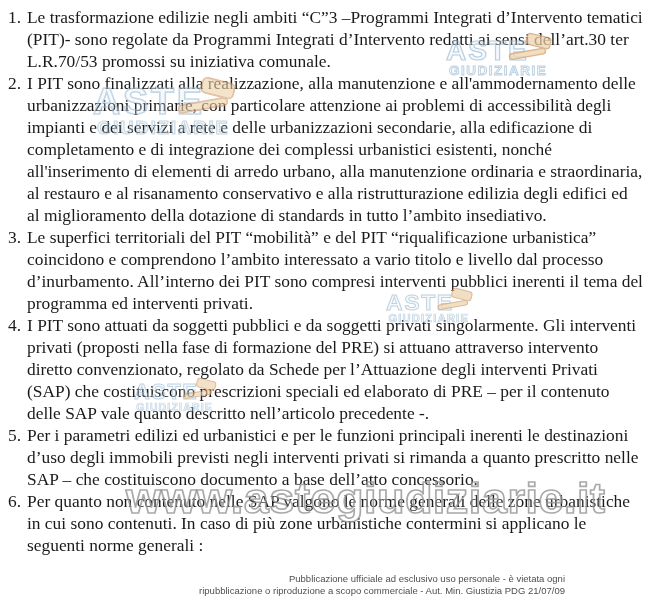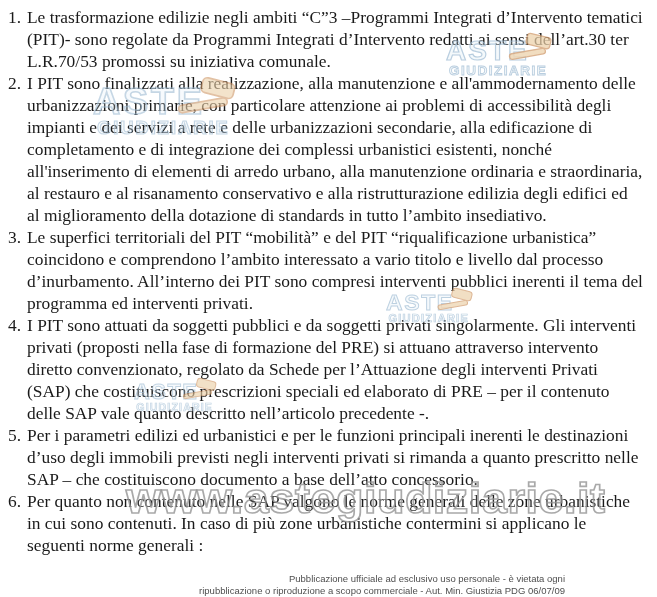--- a/index.html
+++ b/index.html
@@ -161,16 +161,16 @@
       <rect x="8" y="22" width="42" height="6.5" rx="3" fill="#ecd0a8" stroke="#cf9868" stroke-width="1.5" transform="rotate(-10 29 25)"></rect>
       <rect x="28" y="4" width="28" height="13" rx="4" fill="#ecd0a8" stroke="#cf9868" stroke-width="1.5" transform="rotate(14 42 10)"></rect>
     </svg>
     <span class="wm-giud">GIUDIZIARIE</span>
   </div>
 
   <div class="wm-url">www.astegiudiziarie.it</div>
 
   <div class="footer-note">
     <div>Pubblicazione ufficiale ad esclusivo uso personale - è vietata ogni</div>
-    <div>ripubblicazione o riproduzione a scopo commerciale - Aut. Min. Giustizia PDG 06/07/09</div>
+    <div>ripubblicazione o riproduzione a scopo commerciale - Aut. Min. Giustizia PDG 21/07/09</div>
   </div>
 
 </div>
 
 </body></html>

